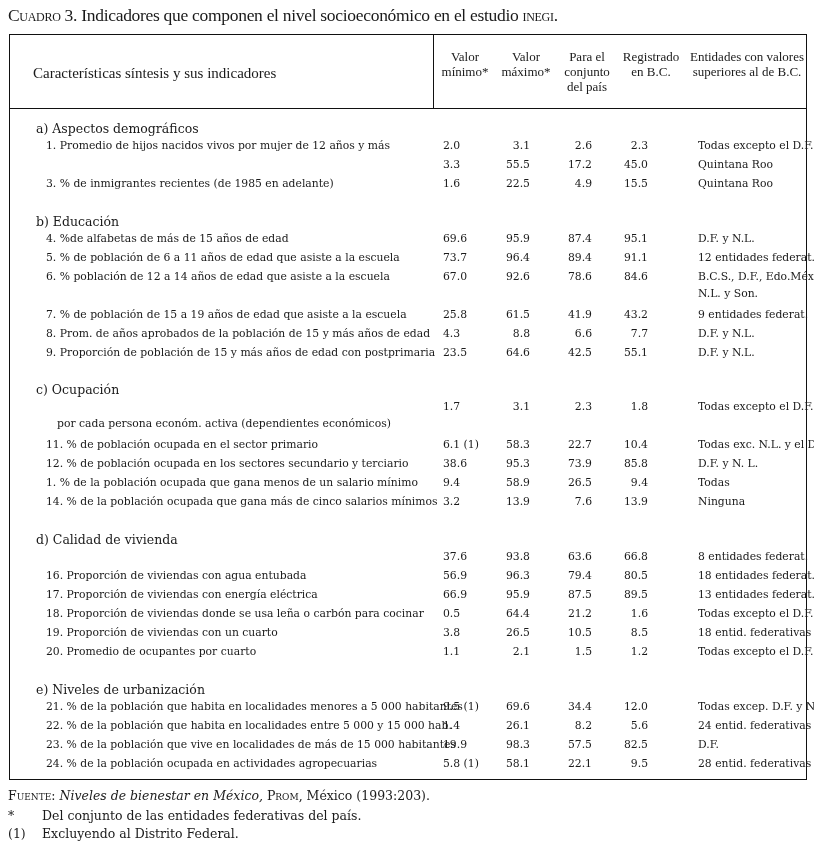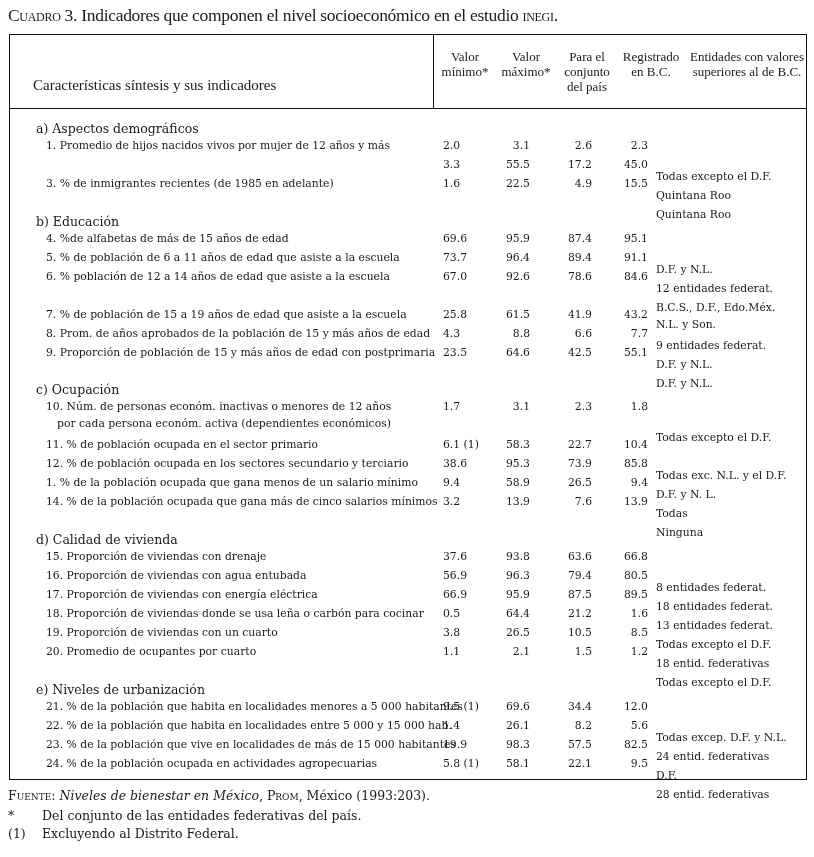--- a/index.html
+++ b/index.html
@@ -23,42 +23,42 @@
     border-bottom: 1.5px solid #111; box-sizing: border-box;
   }
   .head .vline {
     position: absolute; left: 423px; top: 0; bottom: 0; width: 0;
     border-left: 1.5px solid #111;
   }
   .hcell {
     position: absolute; font-family: "Liberation Serif", serif;
     font-size: 13px; line-height: 15px; text-align: center;
   }
-  .hmain { left: 23px; top: 43px; font-size: 15px; text-align: right; }
+  .hmain { left: 23px; top: 31px; font-size: 15px; text-align: right; }
   .h1 { left: 426px; top: 14px; width: 58px; }
   .h2 { left: 487px; top: 14px; width: 58px; }
   .h3 { left: 546px; top: 14px; width: 62px; }
   .h4 { left: 606px; top: 14px; width: 70px; }
   .h5 { left: 678px; top: 14px; width: 118px; }
 
   .body { position: absolute; left: 0; top: 74px; width: 100%; }
   .section { position: absolute; left: 0; width: 100%; }
   .sec-title {
     position: absolute; left: 26px; top: 0;
     font-size: 12.5px; white-space: nowrap;
   }
   .row { position: absolute; left: 0; width: 100%; height: 18px; font-size: 10.8px; }
   .row span { position: absolute; top: 0; white-space: nowrap; }
   .row .lbl { left: 36px; }
   .row .lbl2 { left: 47px; }
   .row .c1 { left: 433px; width: 44px; text-align: left; }
   .row .c2 { left: 480px; width: 40px; text-align: right; }
   .row .c3 { left: 540px; width: 42px; text-align: right; }
   .row .c4 { left: 598px; width: 40px; text-align: right; }
-  .row .c5 { left: 646px; margin-top: 31px; }
+  .row .c5 { left: 688px; }
 
   .foot {
     position: absolute; left: 8px; font-size: 12.5px; white-space: nowrap;
     font-family: "DejaVu Serif", serif;
   }
   .foot .sc { font-variant: small-caps; }
   .foot .mark { display: inline-block; width: 34px; }
 </style>
 </head>
 <body>
@@ -152,21 +152,20 @@
           <span class="c1">23.5</span>
           <span class="c2">64.6</span>
           <span class="c3">42.5</span>
           <span class="c4">55.1</span>
           <span class="c5">D.F. y  N.L.</span>
         </div>
       </div>
       <div class="section" style="top: 273px;">
         <div class="sec-title">c)  Ocupación</div>
         <div class="row" style="top: 18px;">
-          <span class="lbl">10. Núm. de personas económ. inactivas o menores de 12 años</span>
           <span class="c1">1.7</span>
           <span class="c2">3.1</span>
           <span class="c3">2.3</span>
           <span class="c4">1.8</span>
           <span class="c5">Todas excepto el D.F.</span>
           <span class="lbl2" style="top: 17px;">por cada persona económ. activa (dependientes económicos)</span>
         </div>
         <div class="row" style="top: 56px;">
           <span class="lbl">11. % de población ocupada en el sector primario</span>
           <span class="c1">6.1 (1)</span>
@@ -196,21 +195,20 @@
           <span class="c1">3.2</span>
           <span class="c2">13.9</span>
           <span class="c3">7.6</span>
           <span class="c4">13.9</span>
           <span class="c5">Ninguna</span>
         </div>
       </div>
       <div class="section" style="top: 423px;">
         <div class="sec-title">d)  Calidad de vivienda</div>
         <div class="row" style="top: 18px;">
-          <span class="lbl">15. Proporción de viviendas con drenaje</span>
           <span class="c1">37.6</span>
           <span class="c2">93.8</span>
           <span class="c3">63.6</span>
           <span class="c4">66.8</span>
           <span class="c5">8 entidades federat.</span>
         </div>
         <div class="row" style="top: 37px;">
           <span class="lbl">16. Proporción de viviendas con agua entubada</span>
           <span class="c1">56.9</span>
           <span class="c2">96.3</span>

